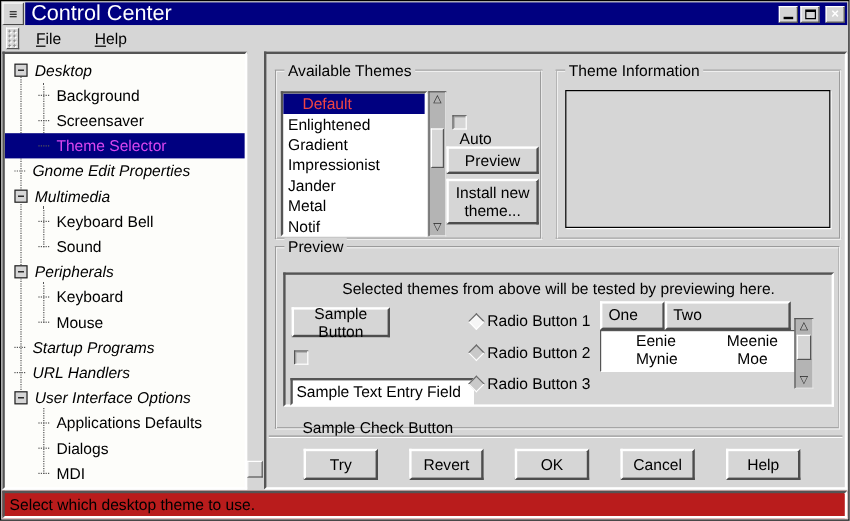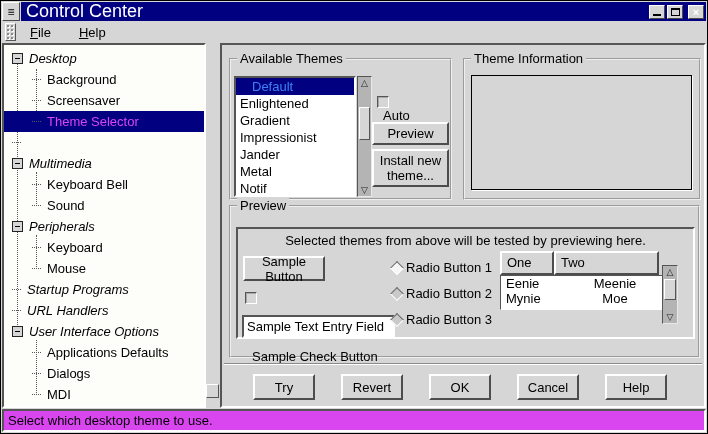--- a/index.html
+++ b/index.html
@@ -45,21 +45,21 @@
   .right-panel { flex:1; border:2px solid; border-color:#555 #fff #fff #555; position:relative; background:#d6d6d6; }
   
   .frame { position:absolute; border:2px groove #efefef; }
   .frame-label { position:absolute; top:-9px; left:6px; background:#d6d6d6; padding:0 3px; line-height:15px; white-space:nowrap; }
   .themes-frame { left:7px; top:13px; width:223px; height:142px; }
   .info-frame { left:241px; top:13px; width:238px; height:142px; }
   .preview-frame { left:7px; top:160px; width:471px; height:153px; }
   
   .listbox { position:absolute; left:3px; top:16px; width:122px; height:121px; background:#fff; border:2px solid; border-color:#555 #fff #fff #555; overflow:hidden; }
   .list-item { height:17px; line-height:17px; padding-left:4px; white-space:nowrap; cursor:default; }
-  .list-item.selected { background:#000080; color:#3b82f6;padding-left:16px; }
+  .list-item.selected { background:#000080; color:#ef4444;padding-left:16px; }
   .scrollbar { position:absolute; background:#b4b4b4; border:1px solid; border-color:#555 #e8e8e8 #e8e8e8 #555; }
   .sb-arrow { position:absolute; left:0; right:0; text-align:center; font-family:"DejaVu Sans",sans-serif; font-size:9px; line-height:12px; color:#222; cursor:default; }
   .sb-arrow.up { top:0; } .sb-arrow.down { bottom:0; }
   .sb-thumb { position:absolute; left:1px; right:1px; background:#d6d6d6; border:1px solid; border-color:#fff #555 #555 #fff; cursor:default; }
   .themes-scrollbar { left:126px; top:16px; width:15px; height:121px; }
   .themes-scrollbar .sb-thumb { top:30px; height:33px; }
   .check-row { position:absolute; display:flex; cursor:default;flex-direction:column; }
   .auto-preview { left:146px; top:29px; width:72px; }
   .checkbox { width:12px; height:12px; flex:none; background:#d6d6d6; border:1px solid; border-color:#555 #fff #fff #555; box-shadow:inset 1px 1px 0 #a8a8a8; margin-top:7px; }
   .auto-preview .check-label { margin-left:6px; line-height:15px; }
@@ -79,30 +79,30 @@
   .radio-row { position:absolute; left:152px; display:flex; align-items:center; cursor:default; }
   .r1 { top:31px; } .r2 { top:57px; } .r3 { top:83px; }
   .radio-diamond { width:10px; height:10px; flex:none; transform:rotate(45deg); background:#c9c9c9; border:1px solid; border-color:#6a6a6a #fff #fff #6a6a6a; margin:0 2px; }
   .radio-diamond.selected { background:#f6f6f6; }
   .radio-row .label { margin-left:2px; white-space:nowrap; }
   .sample-table { position:absolute; left:262px; top:22px; width:172px; height:59px; }
   .tbl-header { display:flex; height:24px; }
   .th-cell { background:#d6d6d6; border:2px solid; border-color:#fff #4d4d4d #4d4d4d #fff; padding-left:5px; line-height:19px; cursor:default; }
   .th-one { width:54px; } .th-two { width:105px; }
   .tbl-body { background:#fff; border:1px solid; border-color:#555 #fff #fff #555; height:35px; overflow:hidden; }
-  .tbl-row { display:flex; height:15px; line-height:15px; cursor:default; }
+  .tbl-row { display:flex; height:15px; line-height:15px; cursor:default;padding-left:24px; }
   .td-one { width:53px; padding-left:5px; } .td-two { flex:1; padding-left:5px;text-align:center; }
   .table-scrollbar { left:424px; top:36px; width:16px; height:59px; }
   .table-scrollbar .sb-thumb { top:13px; height:21px; }
   
   .action-sep { position:absolute; left:2px; right:2px; top:318px; height:2px; border-top:1px solid #8a8a8a; border-bottom:1px solid #fff; }
   .action-btn { position:absolute; top:329px; width:62px; height:26px; }
   .b0 { left:31px; } .b1 { left:119px; } .b2 { left:207px; } .b3 { left:295px; } .b4 { left:383px; }
   
-  .statusbar { position:absolute; left:1px; right:1px; bottom:1px; height:23px; background:#d946ef; border:2px solid; border-color:#555 #fff #fff #555; display:flex; align-items:center; padding:0 4px; }
+  .statusbar { position:absolute; left:1px; right:1px; bottom:1px; height:23px; background:#b91c1c; border:2px solid; border-color:#555 #fff #fff #555; display:flex; align-items:center; padding:0 4px; }
 </style>
 </head>
 <body>
 
 <div class="window">
 
   <div class="titlebar">
     <div class="menu-btn">
       <span>≡</span>
     </div>
@@ -148,20 +148,21 @@
       <div class="tree-row lvl1">
         <span class="stub"></span>
         <span class="label">Screensaver</span>
       </div>
       <div class="tree-row lvl1 selected">
         <span class="stub"></span>
         <span class="label">Theme Selector</span>
       </div>
       <div class="tree-row lvl0">
         <span class="stub"></span>
+        <span class="label">Gnome Edit Properties</span>
       </div>
       <div class="tree-row lvl0">
         <span class="expander"></span>
         <span class="label">Multimedia</span>
       </div>
       <div class="tree-row lvl1">
         <span class="stub"></span>
         <span class="label">Keyboard Bell</span>
       </div>
       <div class="tree-row lvl1">

